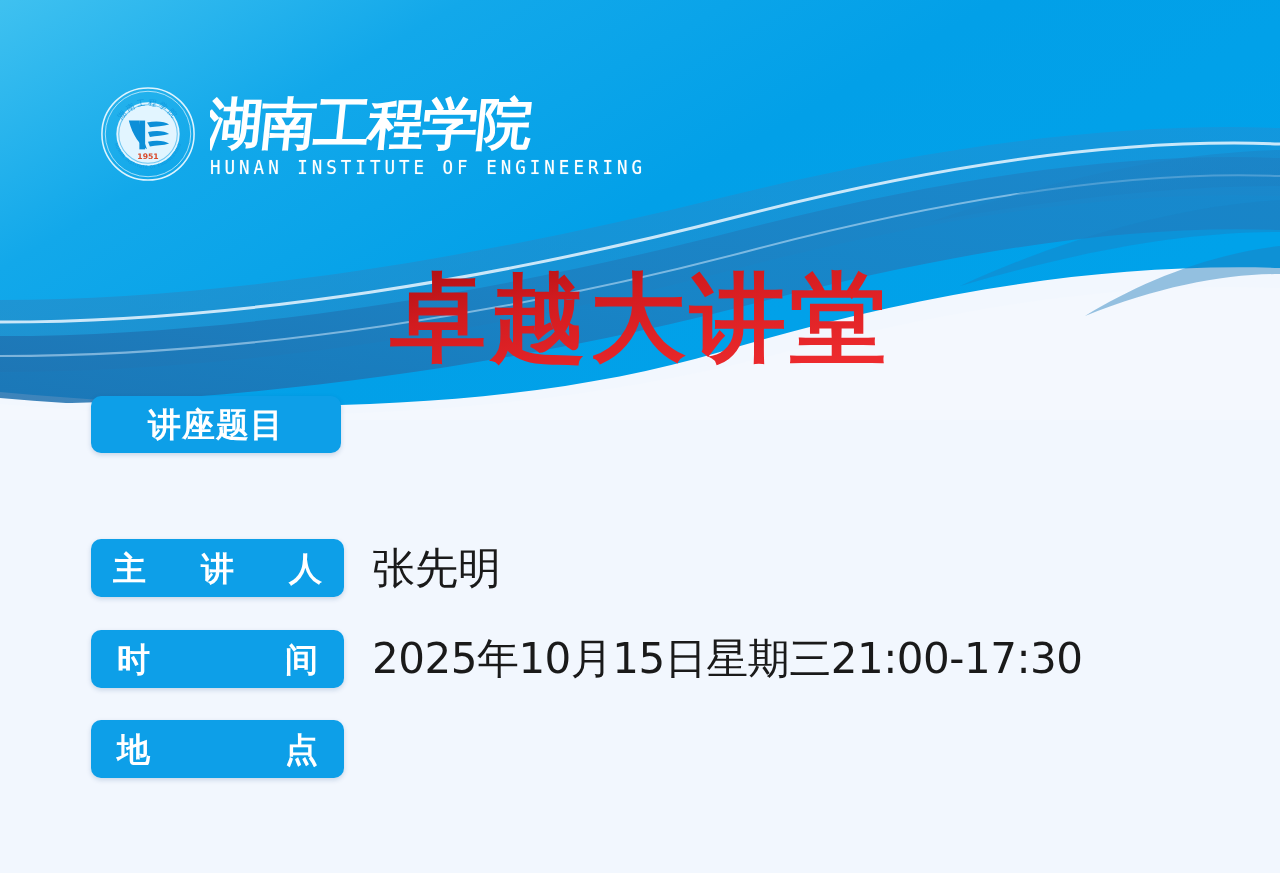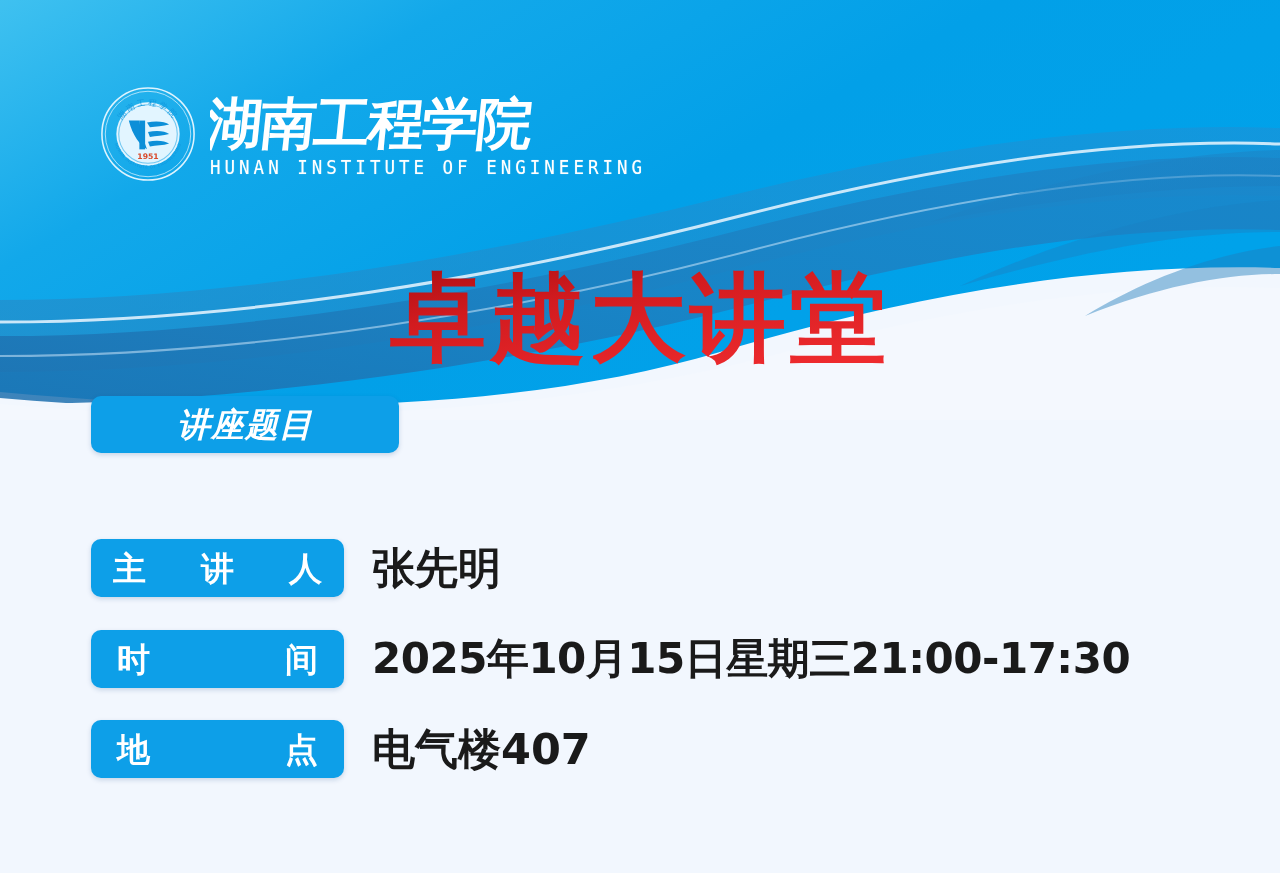--- a/index.html
+++ b/index.html
@@ -83,28 +83,28 @@
     box-shadow:0 2px 5px rgba(0,60,120,0.18);
     font-family:"DejaVu Sans","Liberation Sans",sans-serif;
     letter-spacing:0;
     display:flex;
     align-items:center;
     justify-content:center;
     user-select:none;
   }
   .value {
     color:#1A1A1A;
-    font-weight:700;
+    font-weight:400;
     font-family:"DejaVu Sans","Liberation Sans",sans-serif;
     line-height:1;
   }
 
   
   #row-topic { margin-left:91px; }
-  #row-topic .label-box { width:308px; height:57px;font-style:italic; }
+  #row-topic .label-box { width:250px; height:57px; }
   #topic-text {
     margin-left:27px;
     margin-top:-2px;
     max-width:850px;
   }
   .topic-line {
     color:#181818;
     font-weight:700;
     font-size:40px;
     line-height:71px;
@@ -272,17 +272,16 @@
       <div class="value" id="time-text">2025年10月15日星期三21:00-17:30</div>
     </div>
 
     <div class="row" id="row-place">
       <div class="label-box">
         <span class="lbl-spread-2">
           <span>地</span>
           <span>点</span>
         </span>
       </div>
-      <div class="value" id="place-text">电气楼407</div>
     </div>
 
   </div>
 </div>
 
 </body></html>

